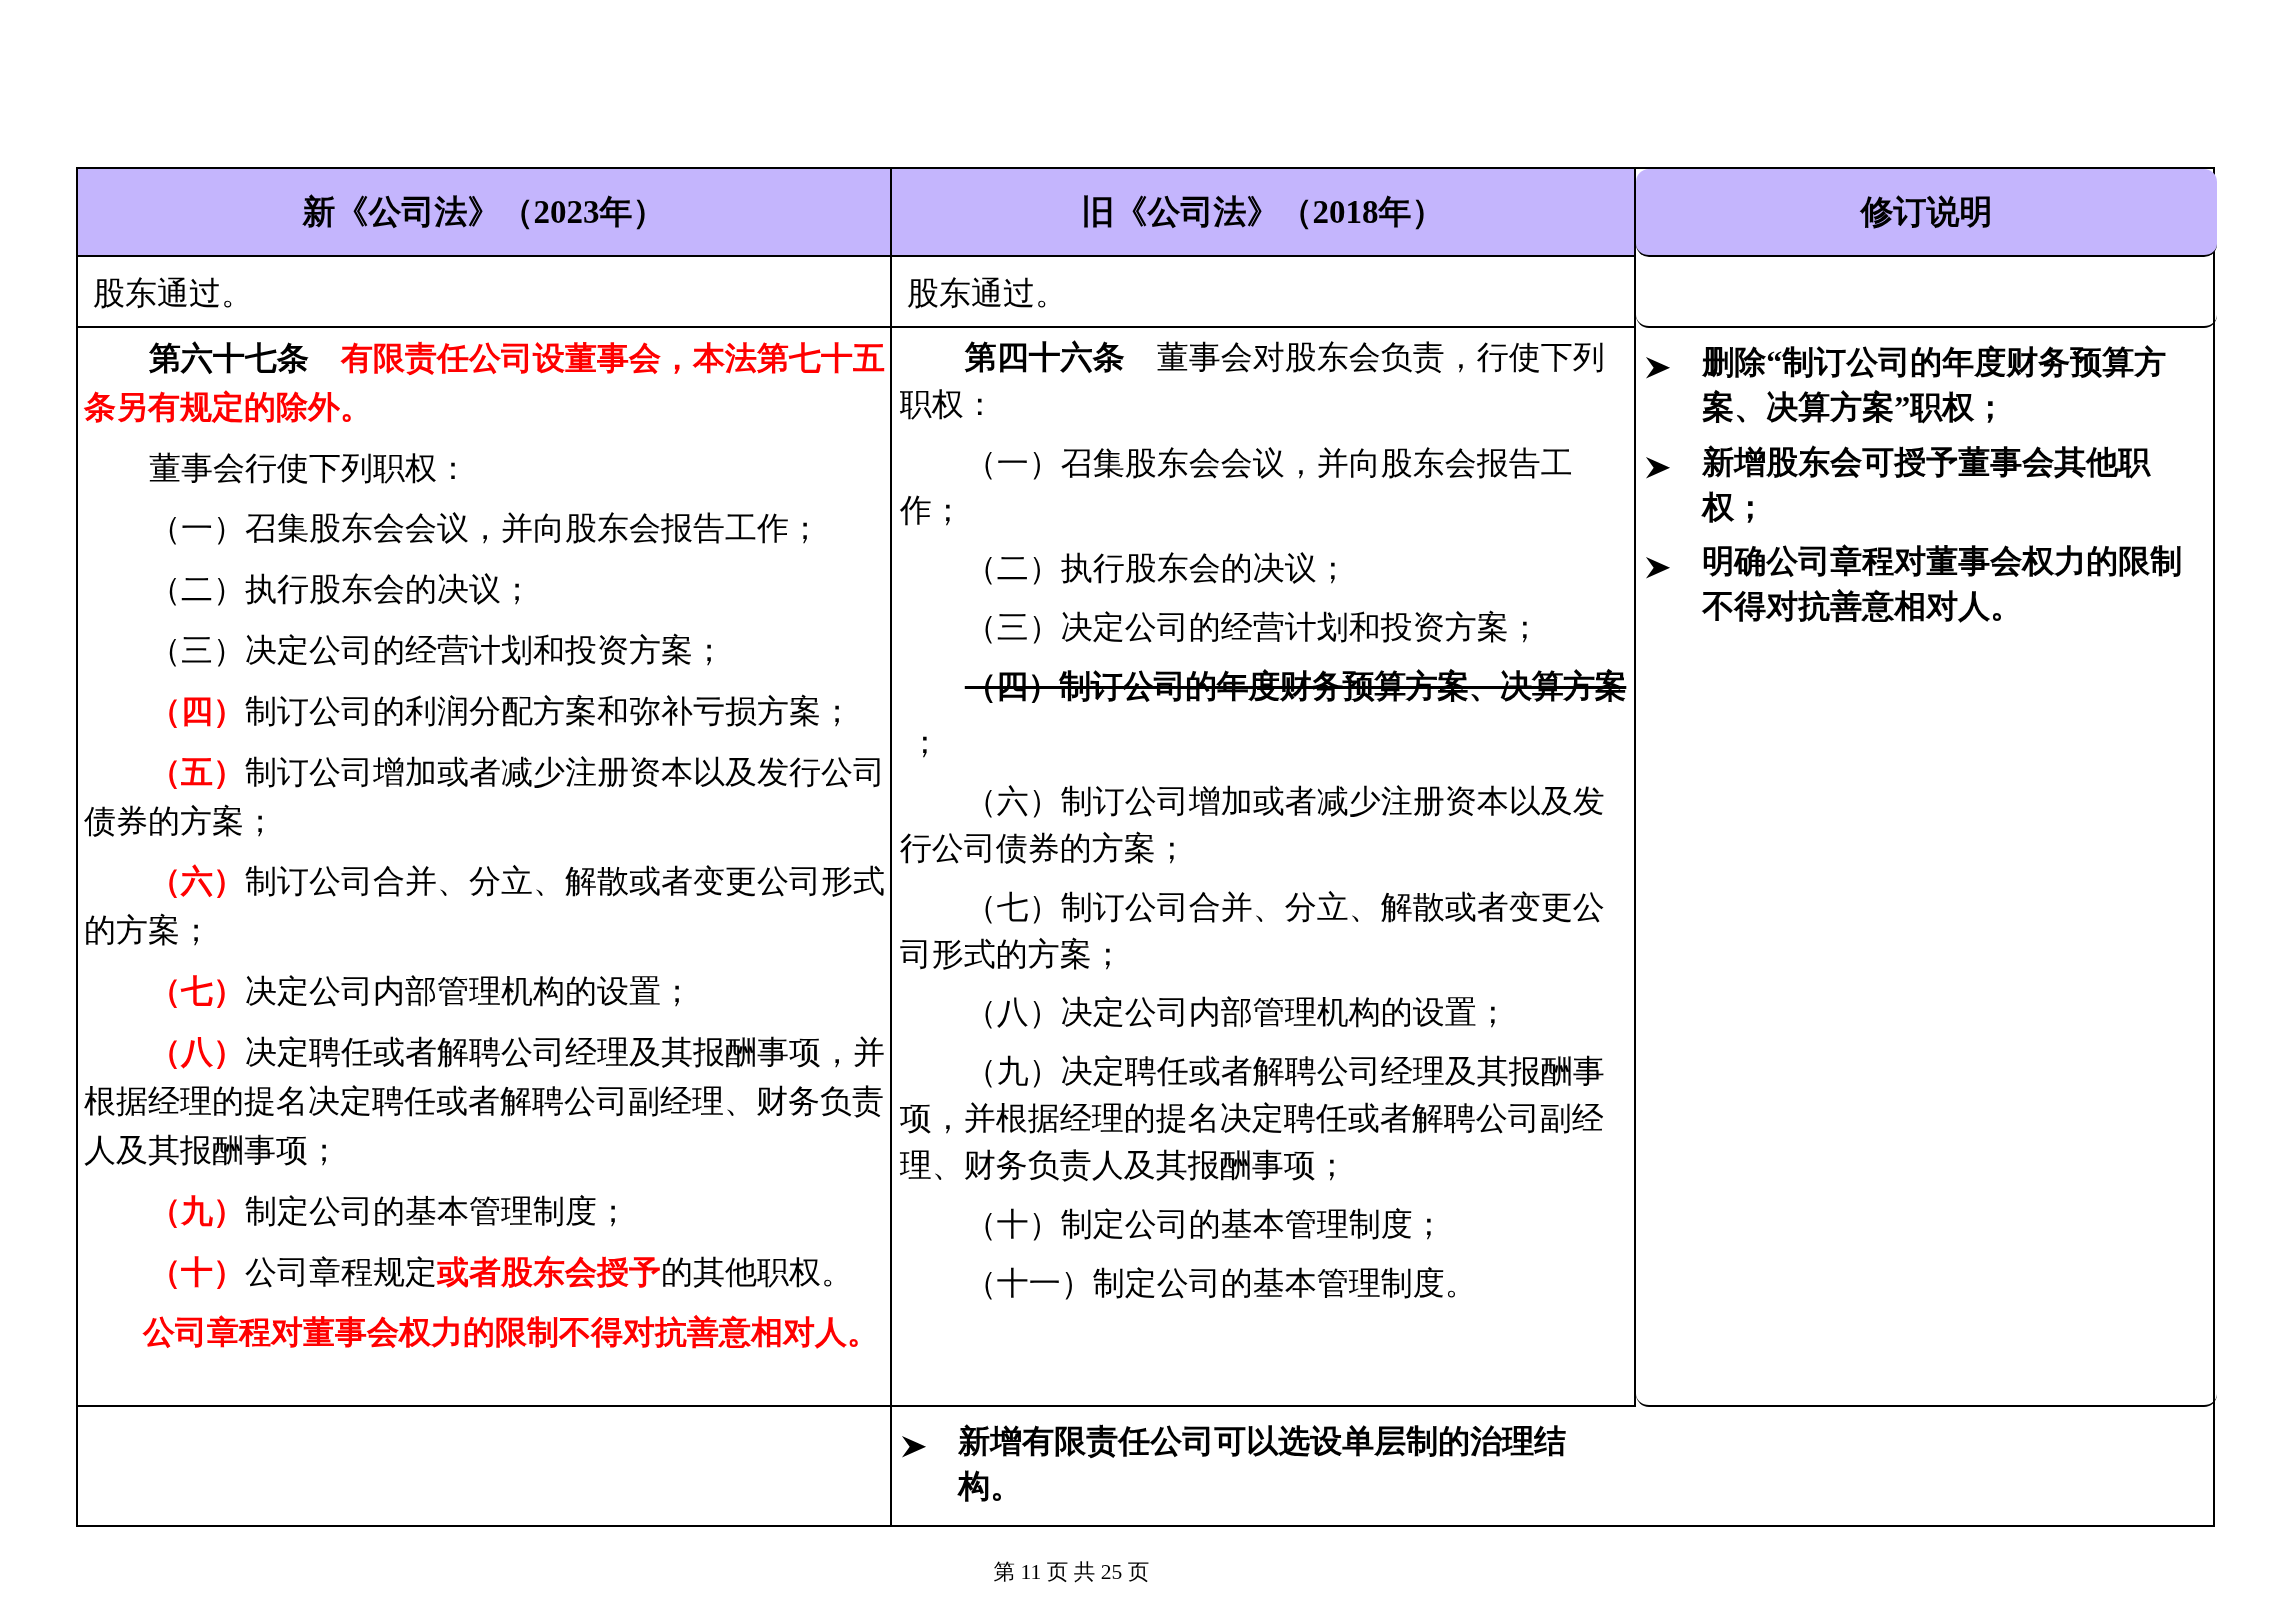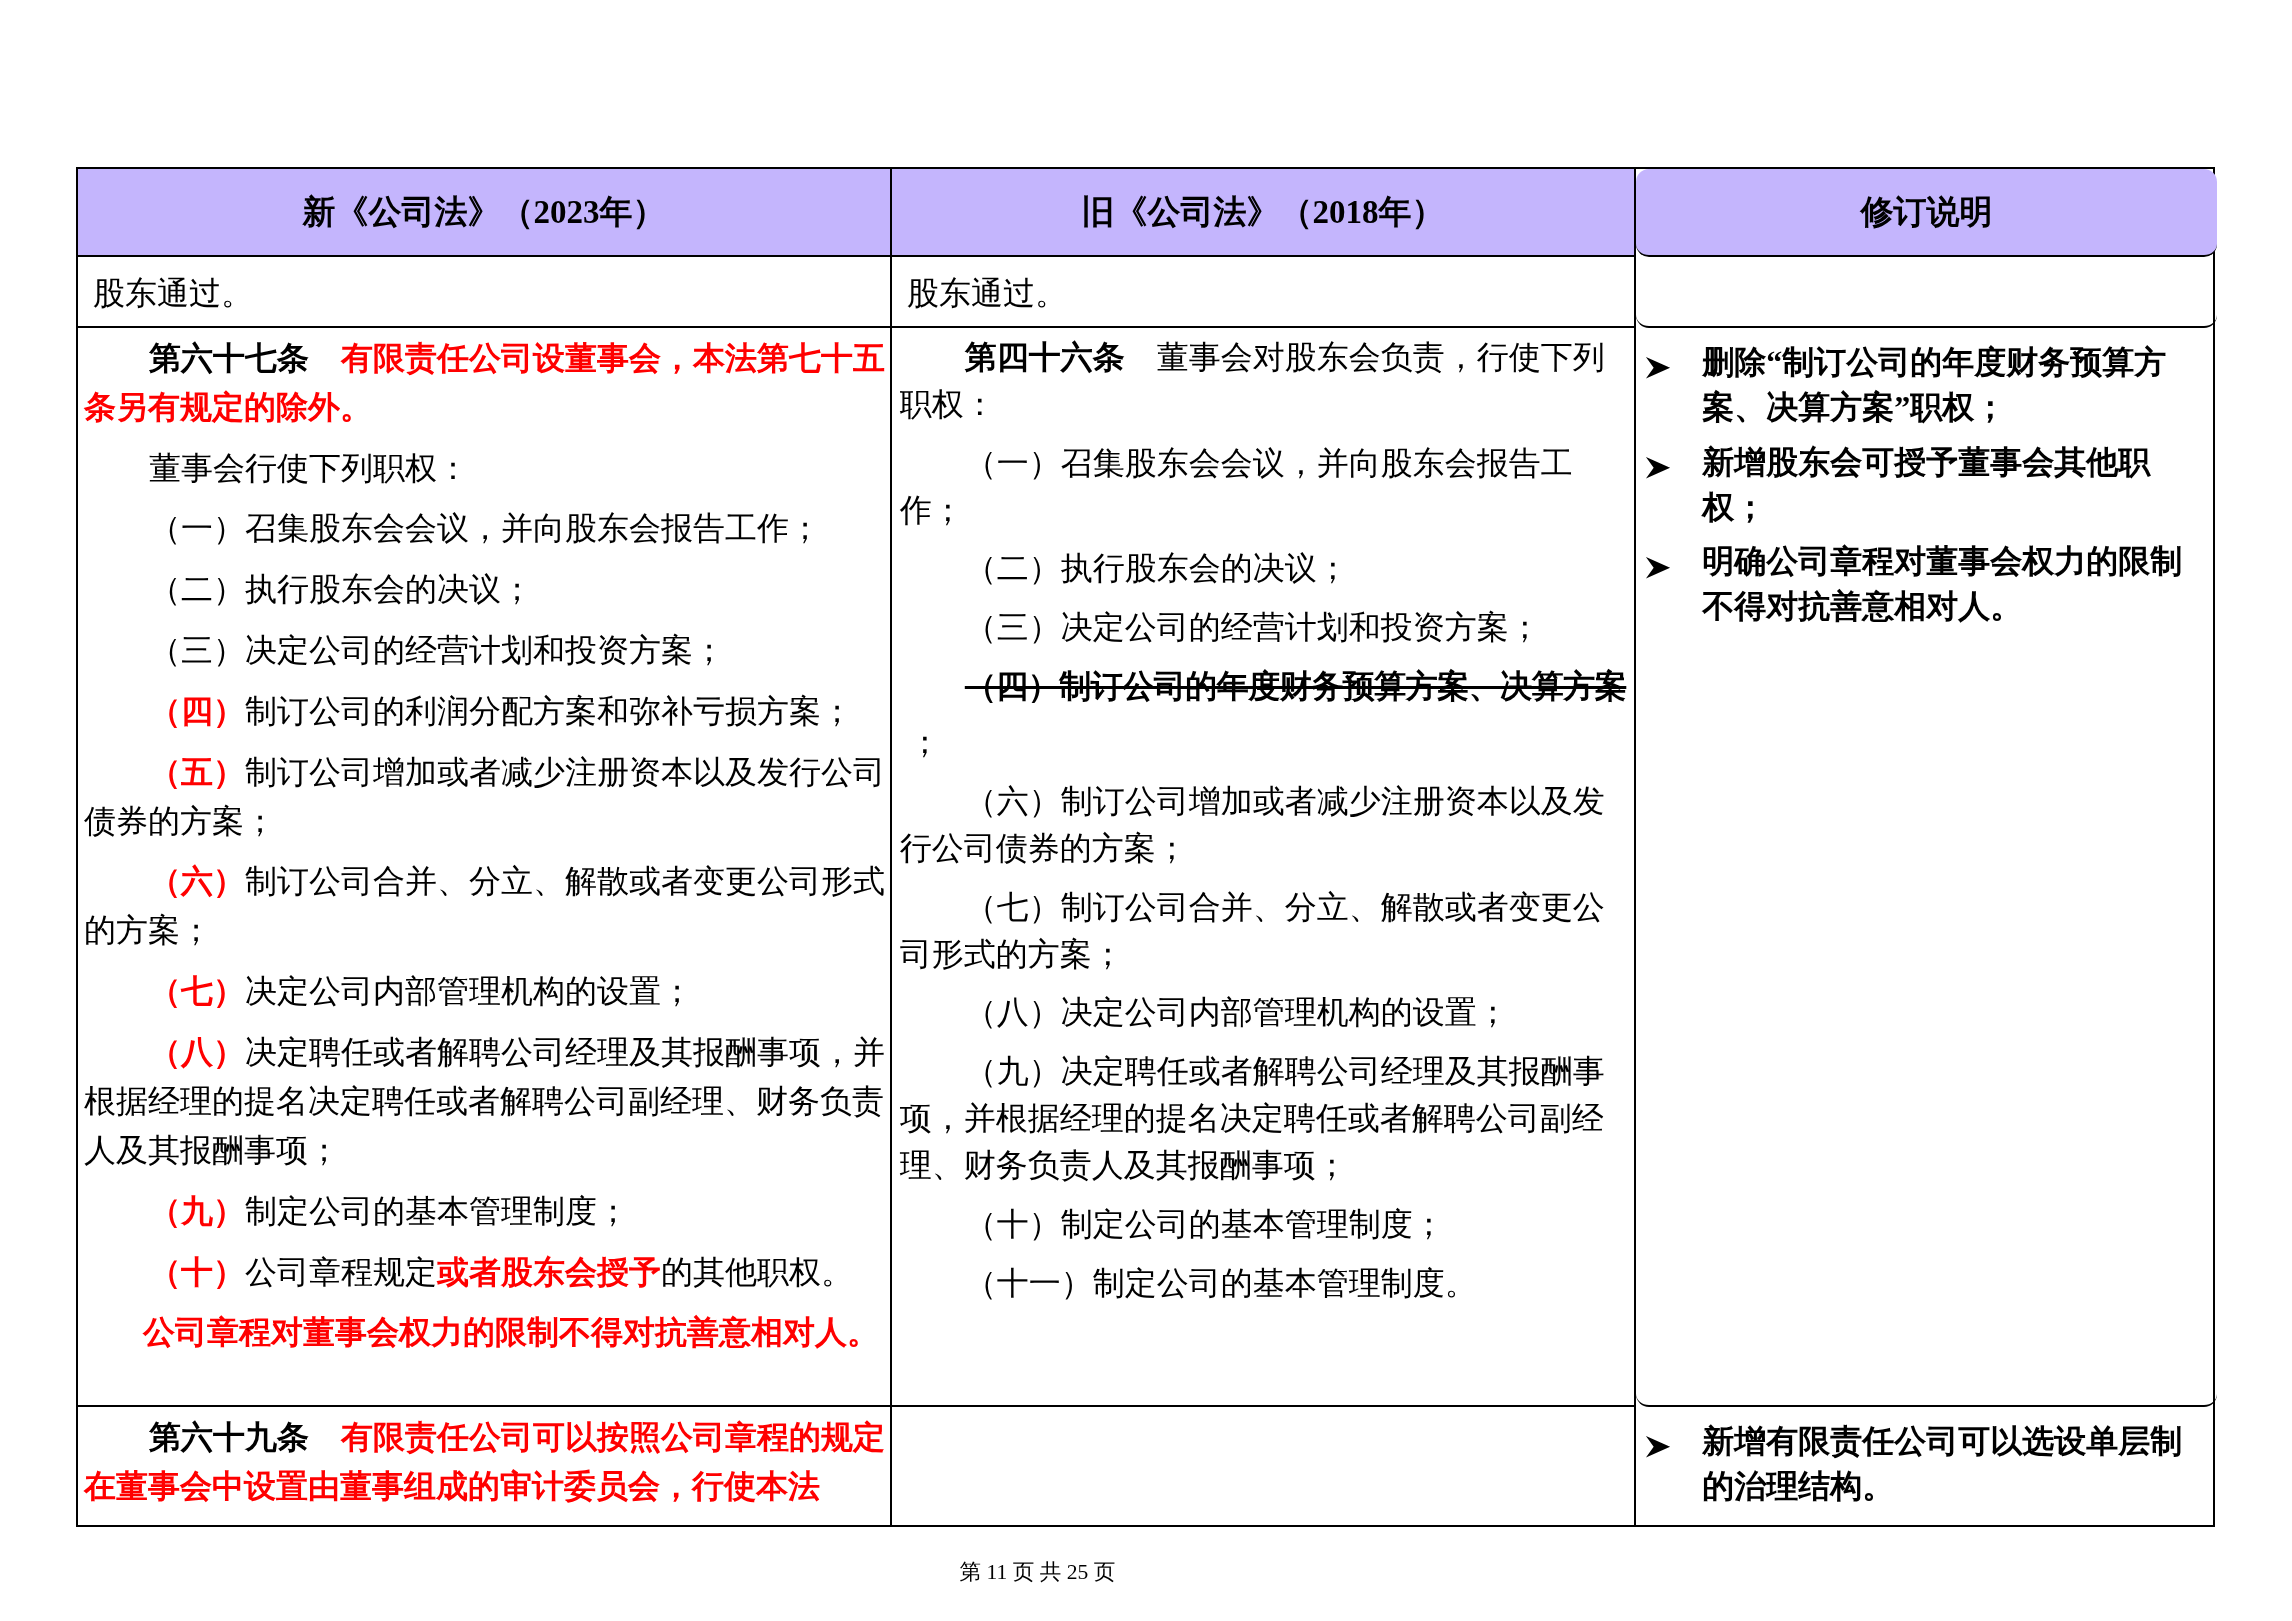--- a/index.html
+++ b/index.html
@@ -52,20 +52,21 @@
     letter-spacing:-0.5px;
     margin-top:29px;
   }
   .bullet{display:flex;margin:0 0 9.8px 0;}
   .bullet .arr{flex:0 0 33px;padding-top:7.8px;margin-right:25.5px;}
   .bullet .txt{flex:1;font-weight:bold;}
   .page-footer{
     position:absolute;left:0;top:1558px;width:2075px;
     text-align:center;font-size:21.6px;line-height:29px;
     font-family:"Liberation Serif","DejaVu Serif",serif;
+    padding-left:34px;
   }
 </style>
 </head>
 <body>
 
 <div class="page">
 
   <div class="doc-table">
 
     <div class="c hc">
@@ -131,23 +132,20 @@
         <span class="txt">新增股东会可授予董事会其他职权；</span>
       </div>
       <div class="bullet">
         <span class="arr"><svg width="29" height="25.5" viewBox="0 0 30 26">
               <path d="M2 2 L27 13 L2 24 L10 13 Z" fill="#000000"></path>
             </svg></span>
         <span class="txt">明确公司章程对董事会权力的限制不得对抗善意相对人。</span>
       </div>
     </div>
 
-    <div class="c body-cell col1-cell last-row">
-      <p><span class="bb">第六十九条</span><span class="rb">　有限责任公司可以按照公司章程的规定在董事会中设置由董事组成的审计委员会，行使本法</span></p>
-    </div>
     <div class="c body-cell col2-cell last-row"></div>
     <div class="c body-cell col3-cell last-col last-row">
       <div class="bullet">
         <span class="arr"><svg width="29" height="25.5" viewBox="0 0 30 26">
               <path d="M2 2 L27 13 L2 24 L10 13 Z" fill="#000000"></path>
             </svg></span>
         <span class="txt">新增有限责任公司可以选设单层制的治理结构。</span>
       </div>
     </div>
 

